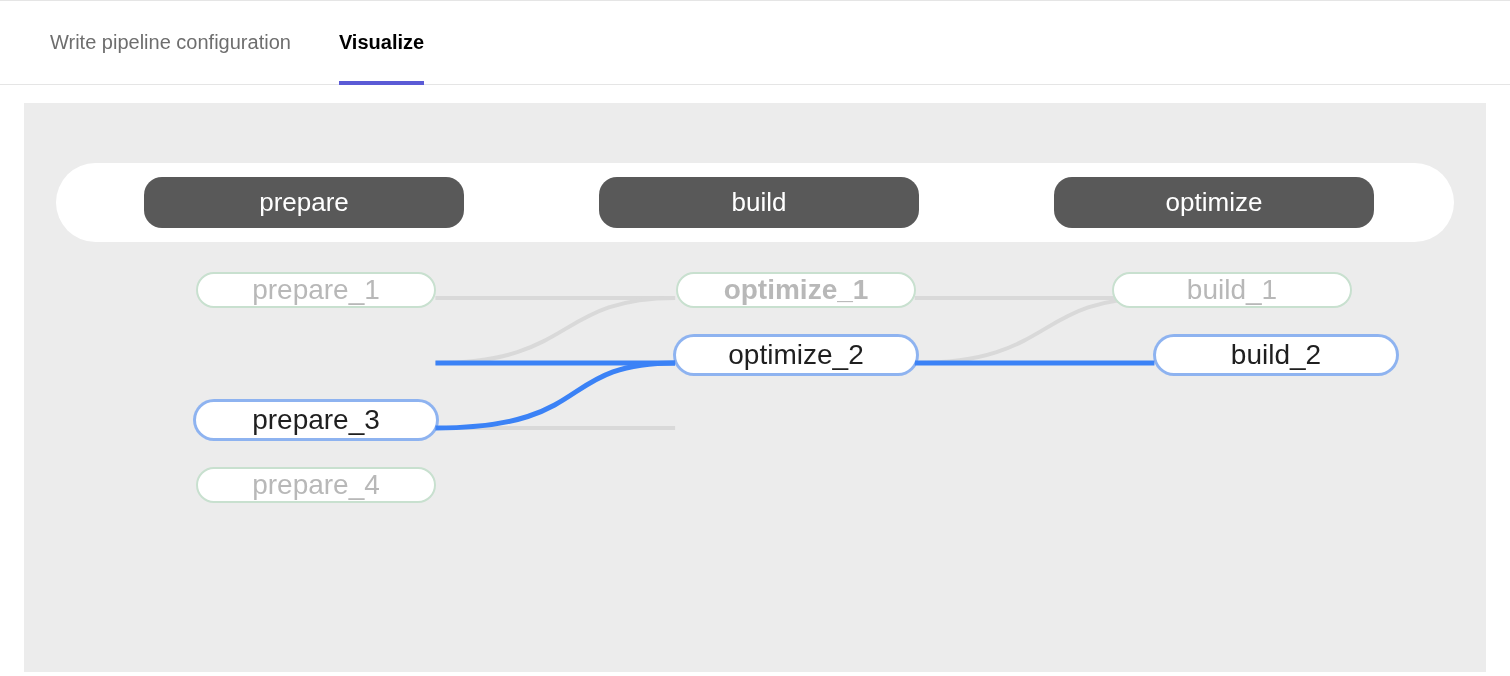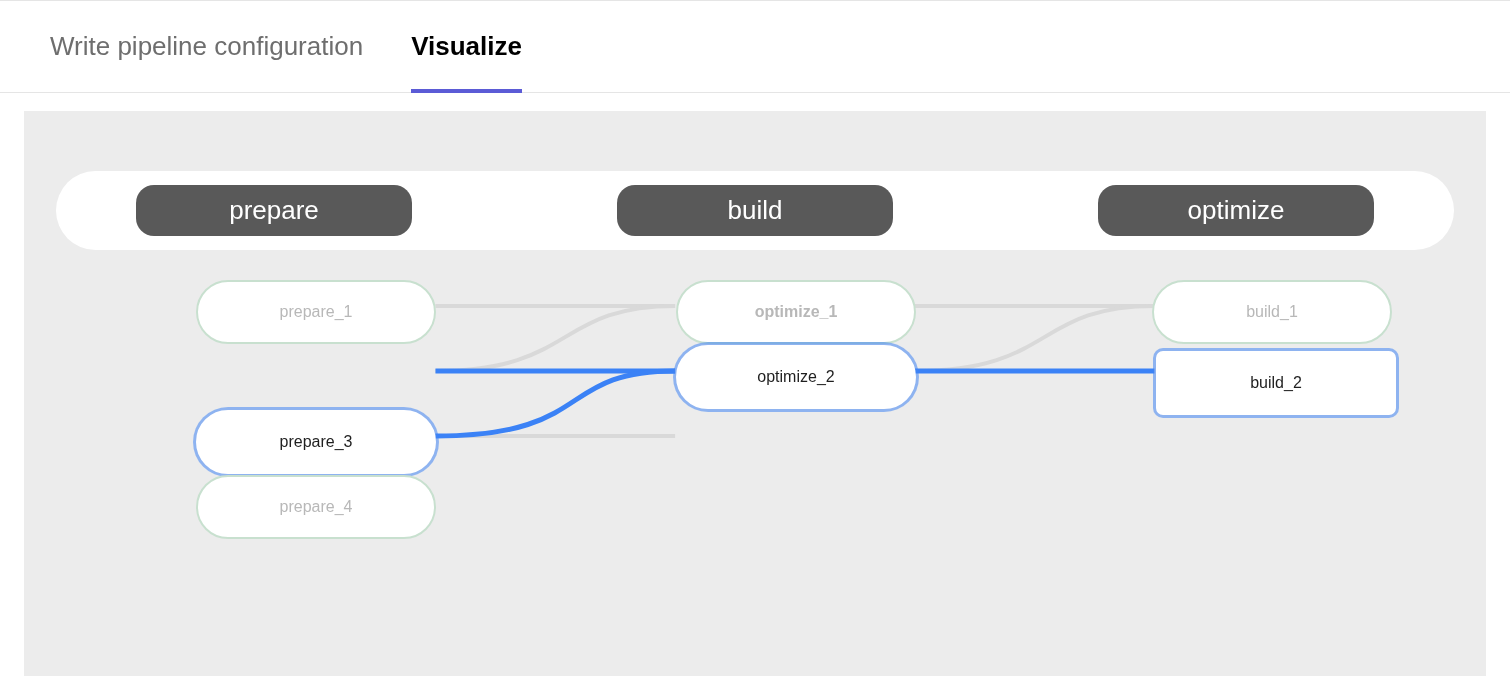--- a/index.html
+++ b/index.html
@@ -12,21 +12,21 @@
     .top-divider {
       border-top: 1px solid #e5e5e5;
     }
     .tabs {
       display: flex;
       gap: 48px;
       padding: 30px 50px 0 50px;
       border-bottom: 1px solid #e5e5e5;
     }
     .tab {
-      font-size: 26px;
+      font-size: 20px;
       padding-bottom: 30px;
       color: #6e6e6e;
       cursor: pointer;
       position: relative;
     }
     .tab.active {
       color: #000000;
       font-weight: 600;
       text-align: center;
     }
@@ -50,39 +50,40 @@
       padding: 14px 80px;
       display: flex;
       justify-content: space-between;
       align-items: center;
     }
     .stage-header {
       background: #595959;
       color: #fff;
       font-size: 26px;
       padding: 10px 0;
-      width: 276px;
+      width: 320px;
       text-align: center;
       border-radius: 18px;
       cursor: default;
+      margin-left: 8px;
     }
     .graph-area {
       position: relative;
       height: 320px;
       margin-top: 30px;
     }
     .node {
       position: absolute;
       width: 240px;
-      height: 64px;
+      height: 36px;
       border-radius: 999px;
       display: flex;
       align-items: center;
       justify-content: center;
-      font-size: 16px;
+      font-size: 28px;
       background: #fff;
       cursor: pointer;
     }
     .node.dimmed {
       border: 2px solid #c8e0cf;
       color: #b8b8b8;
     }
     .node.highlight {
       border: 2px solid #fff;
       color: #1f1f1f;
@@ -138,17 +139,17 @@
       <path class="conn-hl" d="M 860 91 C 980 91, 980 91, 1100 91"></path>
     </svg>
 
     <div class="node dimmed" style="left:140px; top:0px;">prepare_1</div>
     <div class="node highlight" style="left:140px; top:130px;">prepare_3</div>
     <div class="node dimmed" style="left:140px; top:195px;">prepare_4</div>
 
     <div class="node dimmed" style="left:620px; top:0px;font-weight:bold;">optimize_1</div>
     <div class="node highlight" style="left:620px; top:65px;">optimize_2</div>
 
-    <div class="node dimmed" style="left:1096px; top:0px;">build_1</div>
-    <div class="node highlight" style="left:1100px; top:71px;border-radius:7px;">build_2</div>
+    <div class="node dimmed" style="left:1056px; top:0px;">build_1</div>
+    <div class="node highlight" style="left:1100px; top:65px;">build_2</div>
   </div>
 
 </div>
 
 </body></html>

